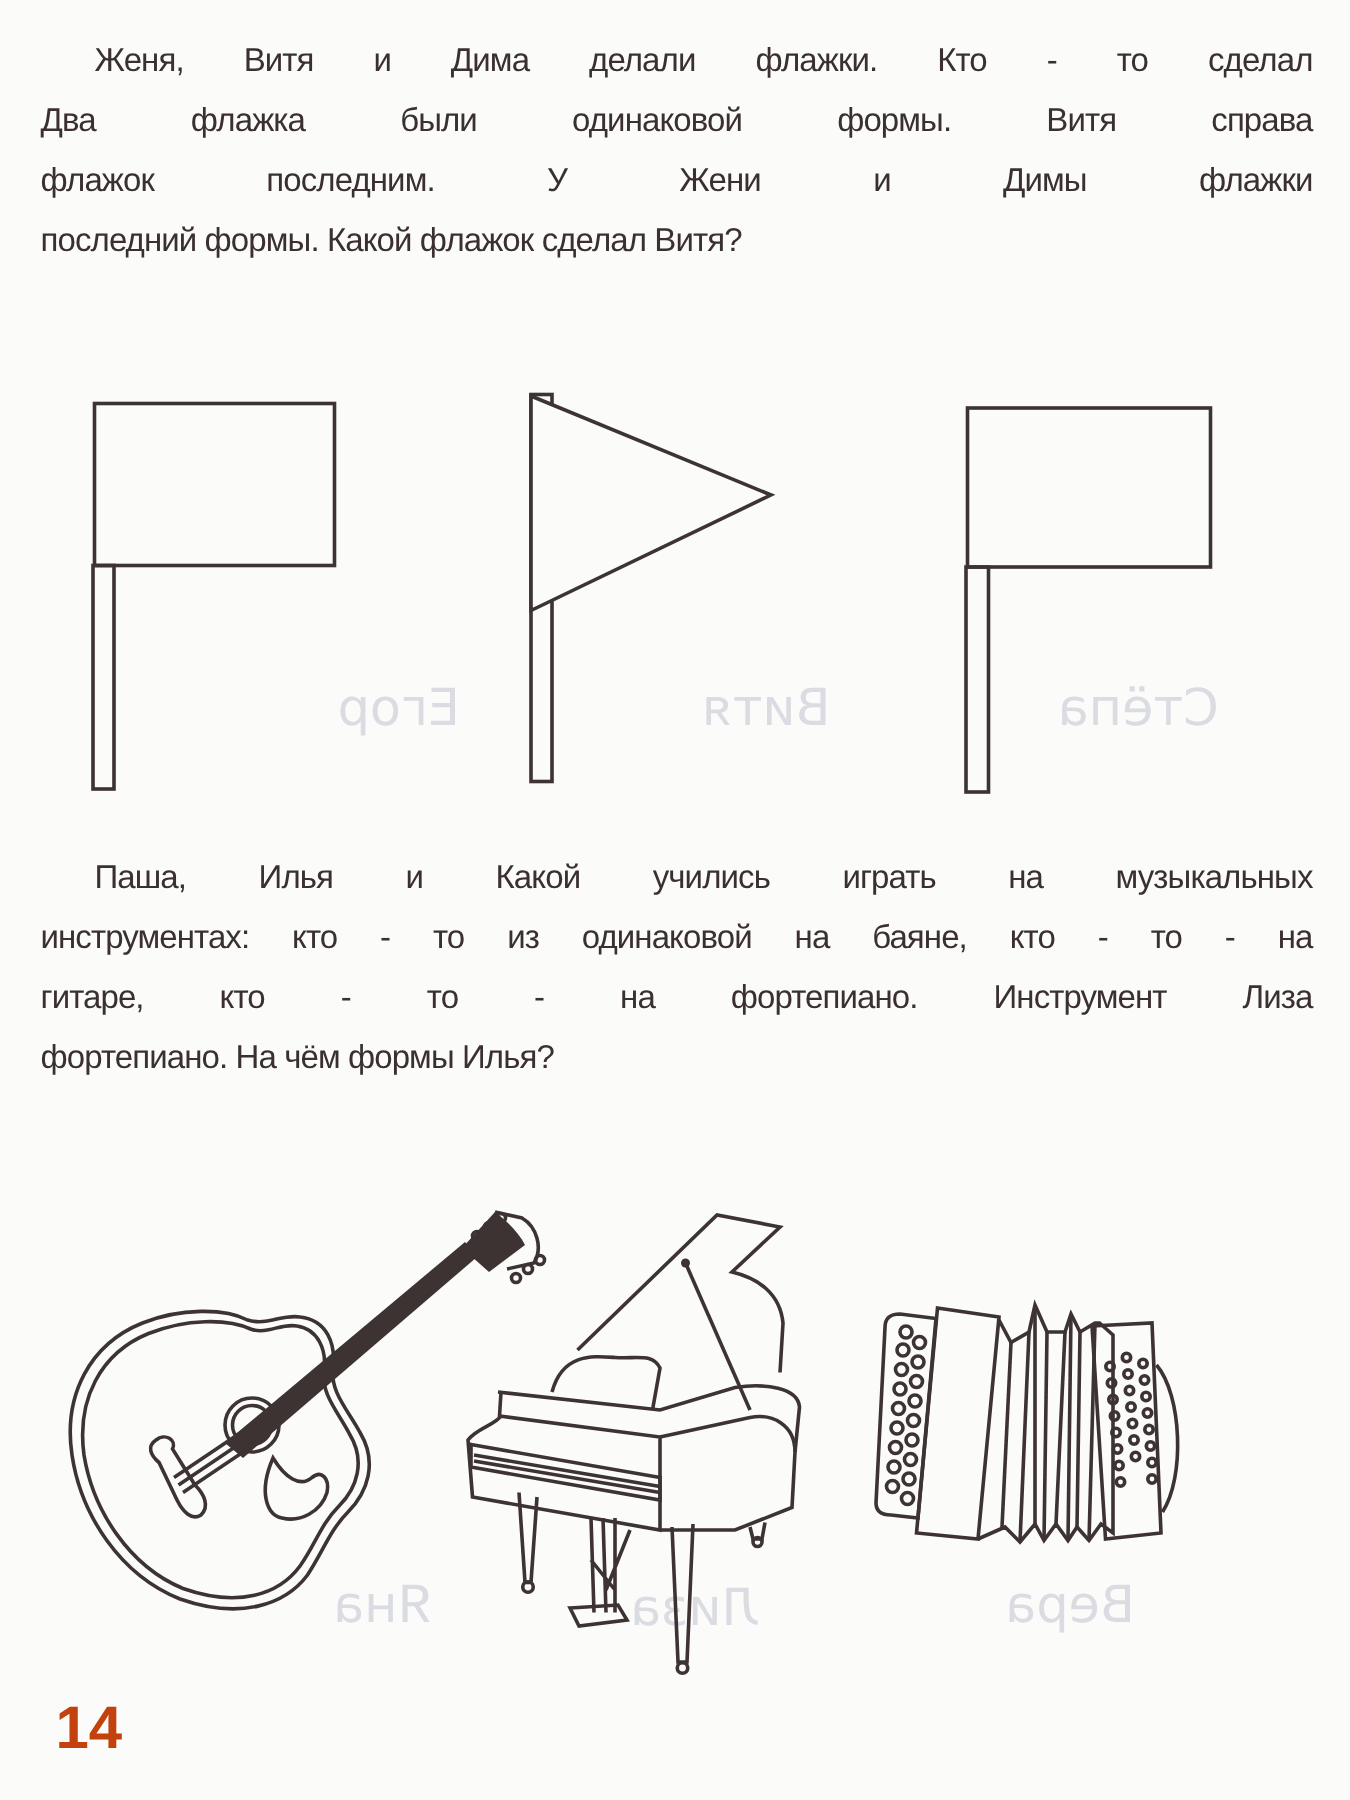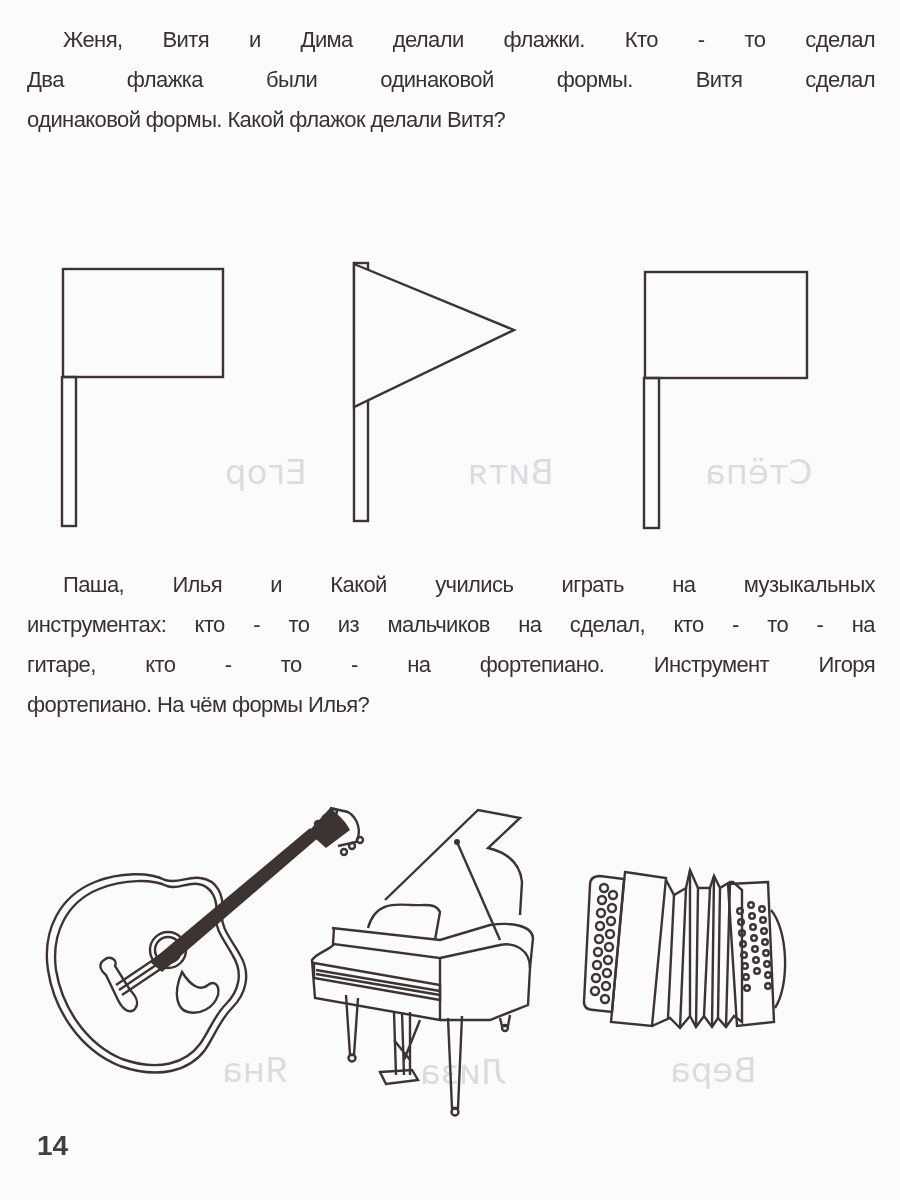--- a/index.html
+++ b/index.html
@@ -21,57 +21,58 @@
   .para .line.indent { padding-left: 36px; }
   #task1 { top: 20px; }
   #task2 { top: 565px; }
   .ghost {
     position: absolute; color: #c9cdd6; font-size: 34px; transform: scaleX(-1);
     font-family: "DejaVu Sans", sans-serif; opacity: 0.65;
   }
   svg { position: absolute; overflow: visible; }
   .ink { stroke: #3d3333; fill: none; stroke-width: 2.4; stroke-linejoin: miter; }
   .inkfill { fill: #3d3333; stroke: none; }
-  .pagenum { position: absolute; left: 37px; top: 1130px; font-size: 28px; font-weight: bold; color: #404040; }
+  .pagenum { position: absolute; left: 37px; top: 1130px; font-size: 40px; font-weight: bold; color: #c2410c; }
 </style>
 </head>
 <body>
 
 <div class="page">
 
   <div class="ghost" style="left:225px; top:452px;">Егор</div>
   <div class="ghost" style="left:468px; top:452px;">Витя</div>
   <div class="ghost" style="left:705px; top:452px;">Стёпа</div>
   <div class="ghost" style="left:222px; top:1050px;">Яна</div>
   <div class="ghost" style="left:420px; top:1052px;">Лиза</div>
   <div class="ghost" style="left:670px; top:1050px;">Вера</div>
 
   <div class="para" id="task1">
     <span class="line indent">Женя, Витя и Дима делали флажки. Кто - то сделал</span>
-    <span class="line">Два флажка были одинаковой формы. Витя сделал</span>
-    <span class="line last">одинаковой формы. Какой флажок делали Витя?</span>
+    <span class="line">Два флажка были одинаковой формы. Витя справа</span>
+    <span class="line">флажок последним. У Жени и Димы флажки</span>
+    <span class="line last">последний формы. Какой флажок сделал Витя?</span>
   </div>
 
   <svg style="left:0;top:0;" width="900" height="560">
     <rect class="ink" x="63" y="269" width="160" height="108"></rect>
     <rect class="ink" x="62" y="377" width="14" height="149"></rect>
   </svg>
   <svg style="left:0;top:0;" width="900" height="560">
     <rect class="ink" x="354" y="263" width="14" height="258"></rect>
     <polygon class="ink" points="354,264 514,330 354,407" style="fill:#fbfbfa"></polygon>
   </svg>
   <svg style="left:0;top:0;" width="900" height="560">
     <rect class="ink" x="645" y="272" width="162" height="106"></rect>
     <rect class="ink" x="644" y="378" width="15" height="150"></rect>
   </svg>
 
   <div class="para" id="task2">
     <span class="line indent">Паша, Илья и Какой учились играть на музыкальных</span>
-    <span class="line">инструментах: кто - то из мальчиков на сделал, кто - то - на</span>
-    <span class="line">гитаре, кто - то  - на фортепиано. Инструмент Игоря</span>
+    <span class="line">инструментах: кто - то из одинаковой на баяне, кто - то - на</span>
+    <span class="line">гитаре, кто - то  - на фортепиано. Инструмент Лиза</span>
     <span class="line last">фортепиано.  На чём формы Илья?</span>
   </div>
 
   <svg style="left:0;top:0;" width="900" height="1200">
 
     <path class="ink" stroke-width="2.6" d="M165,880 C150,872 120,872 95,882 C60,896 42,930 48,970 C54,1010 80,1050 120,1066 C160,1080 190,1070 205,1050 C215,1035 220,1020 232,1008 C245,995 252,975 240,955 C232,940 220,928 222,912 C224,896 218,880 200,878 C188,876 178,884 165,880 Z"></path>
 
     <path class="ink" stroke-width="1.6" d="M167,886 C152,879 124,879 99,889 C67,902 51,933 56,970 C62,1007 86,1044 122,1059 C159,1072 186,1063 200,1044 C210,1030 214,1016 226,1004 C238,992 244,974 233,956 C226,942 214,930 216,914 C218,900 212,886 198,884 C187,882 178,890 167,886 Z"></path>
 
     <circle class="ink" cx="168" cy="950" r="18" stroke-width="2.4"></circle>

